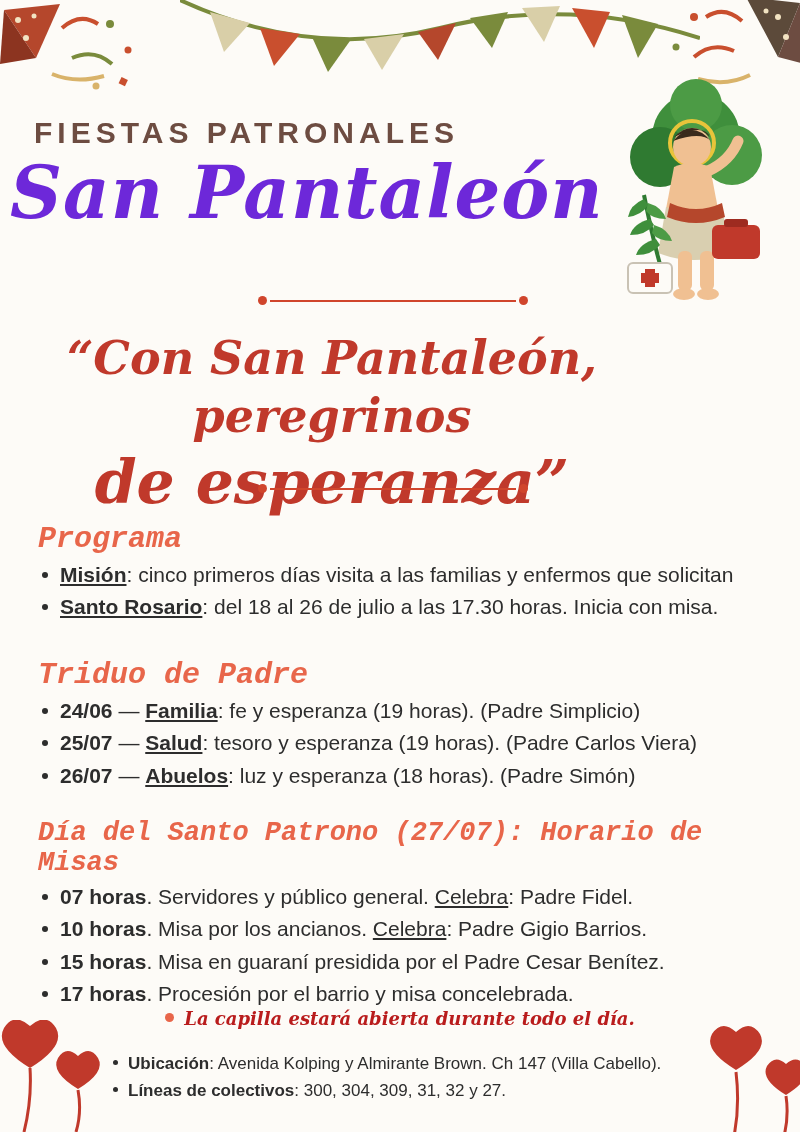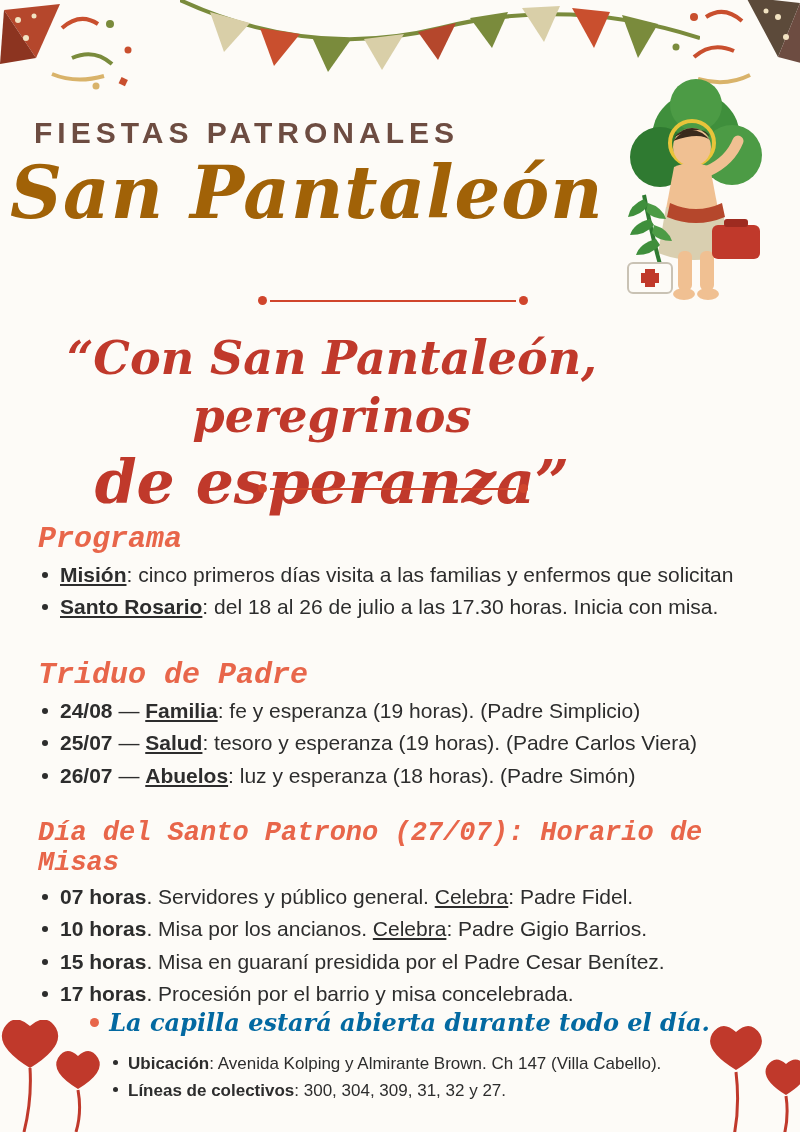--- a/index.html
+++ b/index.html
@@ -34,21 +34,21 @@
     color: #6d4c41;
   }
   .title {
     position: absolute;
     left: 10px;
     top: 150px;
     font-family: "DejaVu Serif", serif;
     font-style: italic;
     font-weight: bold;
     font-size: 72px;
-    color: #a16207;
+    color: #6d28d9;
     letter-spacing: 1px;
   }
 
   .divider {
     position: absolute;
     left: 258px;
     width: 270px;
     height: 10px;
   }
   .divider .line {
@@ -119,22 +119,22 @@
   .block { position: absolute; left: 38px; width: 740px; }
 
   
   .capilla {
     position: absolute;
     left: 0; width: 800px;
     text-align: center;
     font-family: "DejaVu Serif", serif;
     font-style: italic;
     font-weight: bold;
-    color: #0369a1;
-    font-size: 24px;
+    color: #b91c1c;
+    font-size: 18px;
   }
   .capilla .dot {
     display: inline-block;
     width: 9px; height: 9px;
     border-radius: 50%;
     background: #e8664a;
     vertical-align: middle;
     margin-right: 10px;
     margin-bottom: 5px;
   }
@@ -279,21 +279,21 @@
       <li>
         <span class="u b">Santo Rosario</span><span>: del 18 al 26 de julio a las 17.30 horas. Inicia con misa.</span>
       </li>
     </ul>
   </div>
 
   <div class="block" style="top:658px;">
     <div class="section-head">Triduo de Padre</div>
     <ul class="items">
       <li>
-        <span class="b">24/08</span>
+        <span class="b">24/06</span>
         <span>—</span>
         <span class="u b">Familia</span><span>: fe y esperanza (19 horas). (Padre Simplicio)</span>
       </li>
       <li>
         <span class="b">25/07</span>
         <span>—</span>
         <span class="u b">Salud</span><span>: tesoro y esperanza (19 horas). (Padre Carlos Viera)</span>
       </li>
       <li>
         <span class="b">26/07</span>

